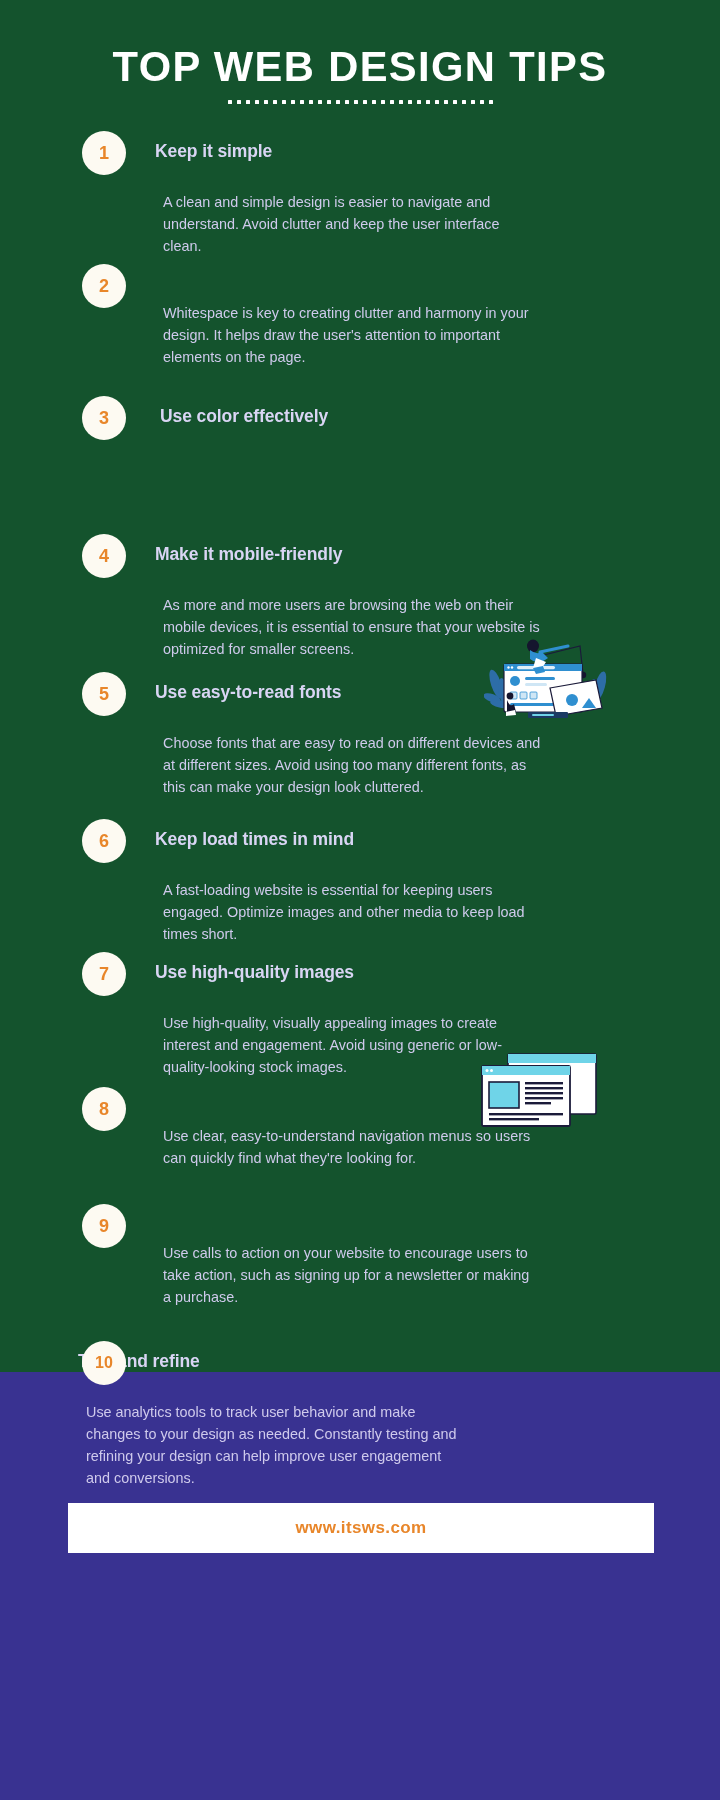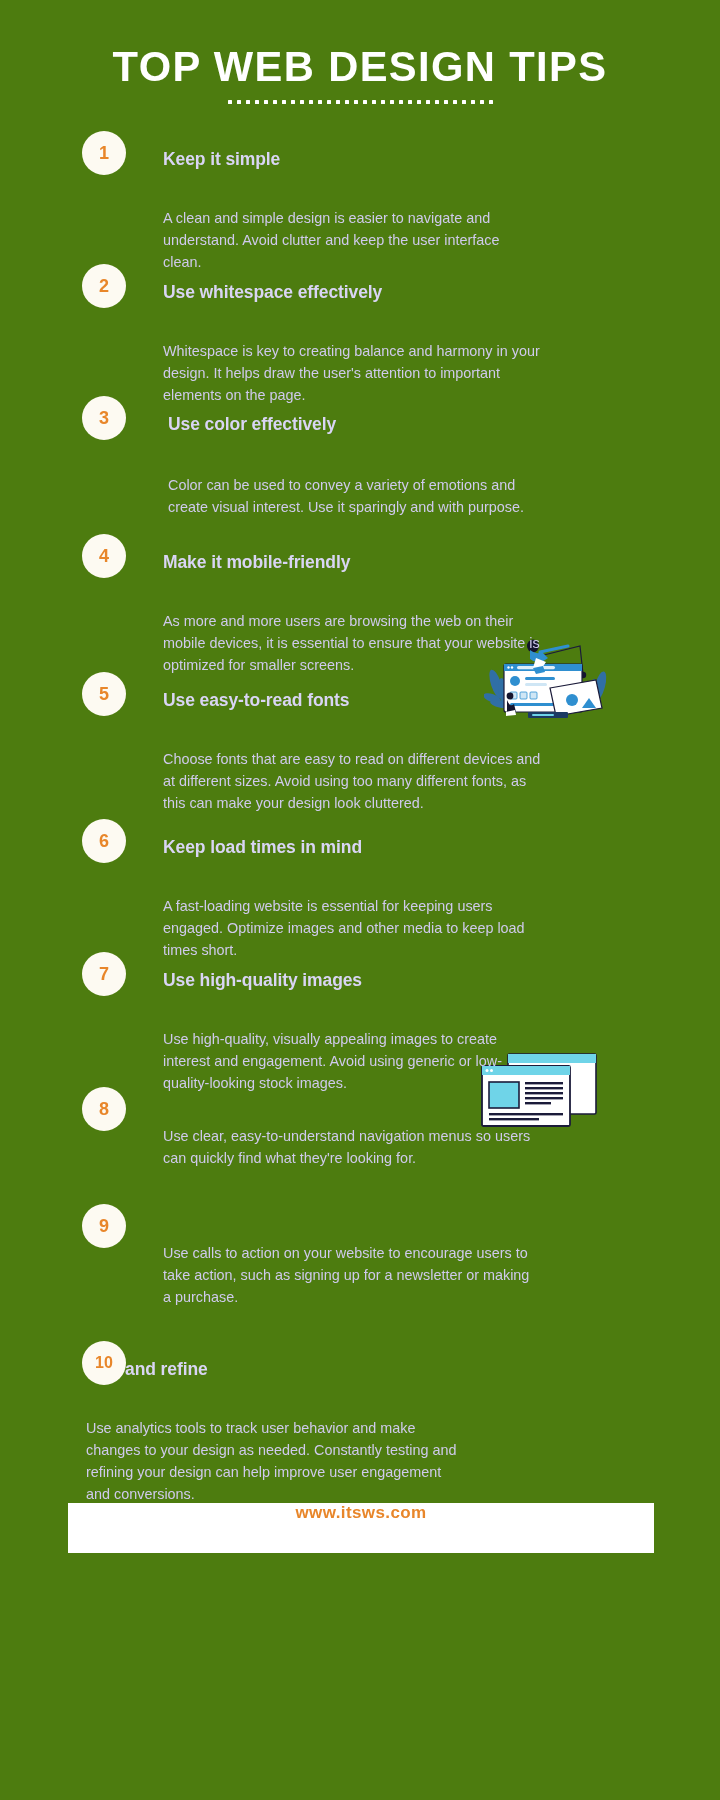--- a/index.html
+++ b/index.html
@@ -4,22 +4,22 @@
 <style>
   html,body{margin:0;padding:0;}
   body{
     width:720px;height:1800px;
     background:#393291;
     font-family:"Liberation Sans", sans-serif;
     overflow:hidden;
     position:relative;
   }
   .page{
-    width:720px;height:1800px;position:relative;
-    background:#4d7c0f;
+    width:720px;height:1372px;position:relative;
+    background:#14532d;
     box-sizing:border-box;
   }
 
   
   .title{
     position:absolute;top:42px;left:0;width:720px;
     text-align:center;
     color:#ffffff;
     font-size:43px;
     font-weight:bold;
@@ -53,21 +53,21 @@
     border-radius:50%;
     background:#fdfaf2;
     display:flex;align-items:center;justify-content:center;
     color:#e8862a;
     font-size:18px;
     font-weight:bold;
     font-family:"Liberation Sans", sans-serif;
   }
   .badge.small{font-size:16px;}
   .tip h3{
-    margin:8px;
+    margin:0;
     color:#d9d5f4;
     font-size:17.5px;
     font-weight:bold;
     letter-spacing:-0.1px;
     line-height:22px;
   }
   .tip p{
     margin:8px;
     color:#cfcaec;
     font-size:14.4px;
@@ -77,21 +77,21 @@
 
   
   .illus{position:absolute;}
 
   
   .footer{
     position:absolute;
     left:68px;top:1503px;
     width:586px;height:50px;
     background:#ffffff;
-    display:flex;align-items:flex-start;justify-content:center;
+    display:flex;align-items:center;justify-content:center;
   }
   .footer span{
     color:#e8862a;
     font-size:17px;
     font-weight:bold;
     letter-spacing:0.4px;
   }
 </style>
 </head>
 <body>
@@ -221,31 +221,29 @@
           <span>1</span>
         </div>
         <h3>Keep it simple</h3>
         <div style="height: 21px;"></div>
         <p style="max-width: 378px;">A clean and simple design is easier to navigate and understand. Avoid clutter and keep the user interface clean.</p>
       </div>
       <div class="tip" style="position: absolute; top: 145px; left: 0px; width: 720px; padding-left: 155px;">
         <div class="badge" style="top: -9px;">
           <span>2</span>
         </div>
-        <h3>Use whitespace effectively</h3>
-        <div style="height: 21px;"></div>
-        <p style="max-width: 378px;">Whitespace is key to creating balance and harmony in your design. It helps draw the user's attention to important elements on the page.</p>
+        <div style="height: 21px;"></div>
+        <p style="max-width: 378px;">Whitespace is key to creating clutter and harmony in your design. It helps draw the user's attention to important elements on the page.</p>
       </div>
       <div class="tip" style="position: absolute; top: 277px; left: 0px; width: 720px; padding-left: 160px;">
         <div class="badge" style="top: -9px;">
           <span>3</span>
         </div>
         <h3>Use color effectively</h3>
         <div style="height: 23px;"></div>
-        <p style="max-width: 375px;">Color can be used to convey a variety of emotions and create visual interest. Use it sparingly and with purpose.</p>
       </div>
       <div class="tip" style="position: absolute; top: 415px; left: 0px; width: 720px; padding-left: 155px;">
         <div class="badge" style="top: -9px;">
           <span>4</span>
         </div>
         <h3>Make it mobile-friendly</h3>
         <div style="height: 21px;"></div>
         <p style="max-width: 378px;">As more and more users are browsing the web on their mobile devices, it is essential to ensure that your website is optimized for smaller screens.</p>
       </div>
       <div class="tip" style="position: absolute; top: 553px; left: 0px; width: 720px; padding-left: 155px;">

